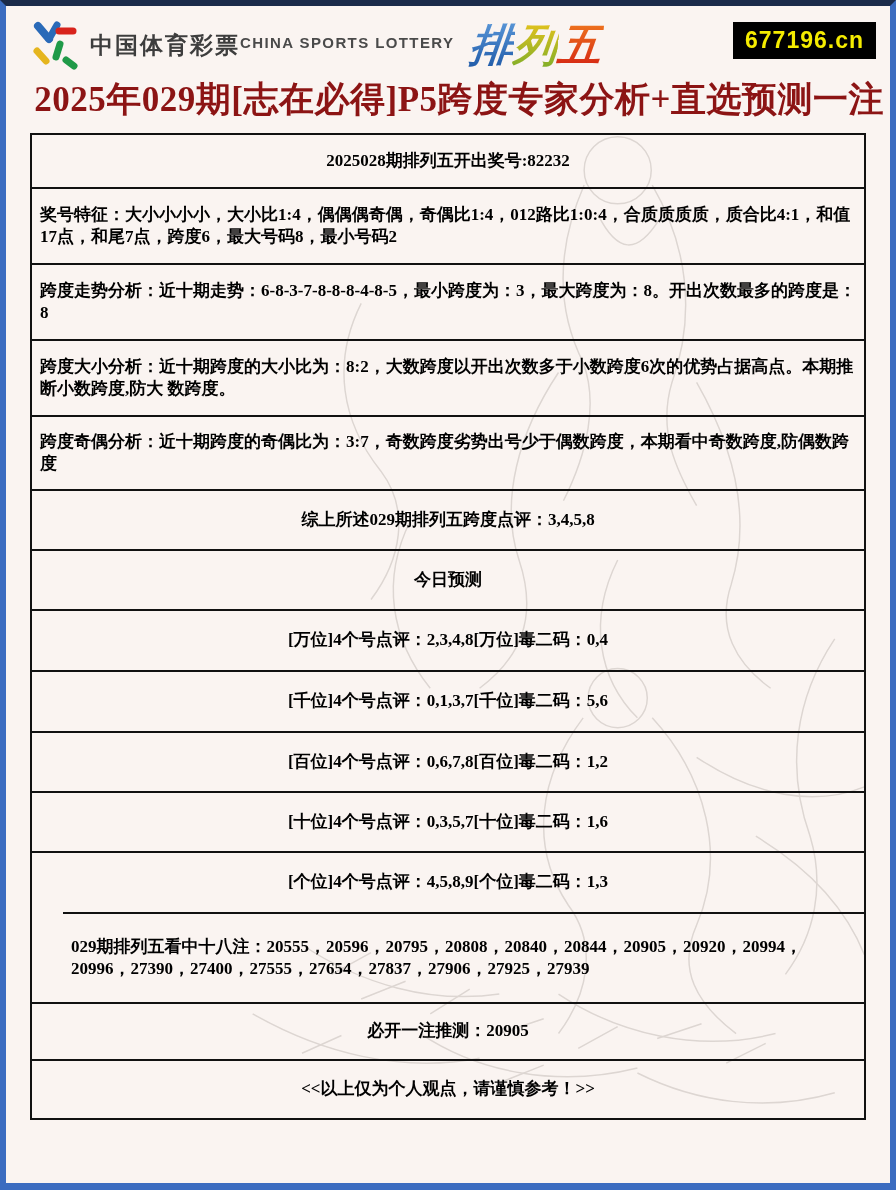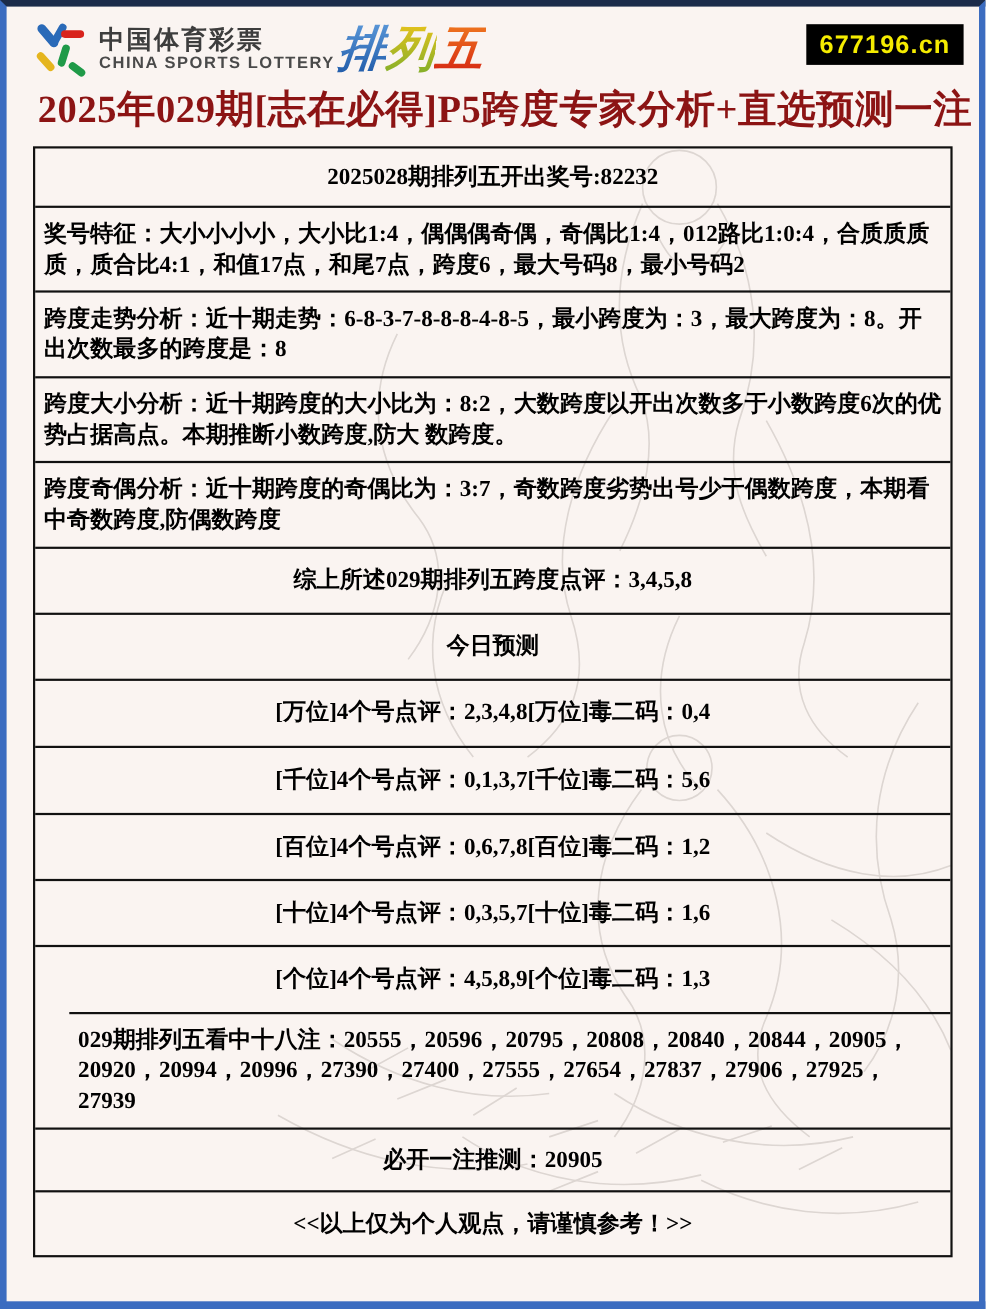--- a/index.html
+++ b/index.html
@@ -19,21 +19,21 @@
   .bg-art {
     position:absolute; top:0; left:0; width:100%; height:100%;
     z-index:0; pointer-events:none;
   }
   .content { position:relative; z-index:1; }
 
   
   .header { position:relative; height:64px; padding:14px 12px 0 20px; display:flex; align-items:flex-start; }
   .logo { display:flex; align-items:center; }
   .logo-mark { width:58px; height:50px; margin-right:6px; }
-  .logo-text { display:flex; flex-direction:column; line-height:1.05; margin-right:4px; }
+  .logo-text { display:flex; flex-direction:row; line-height:1.05; margin-right:16px; }
   .logo-cn { font-family:"Liberation Sans","DejaVu Sans",sans-serif; font-weight:bold; font-size:23px; color:#3d3d3d; letter-spacing:2px; }
   .logo-en { font-family:"Liberation Sans","DejaVu Sans",sans-serif; font-weight:bold; font-size:15px; color:#4a4a4a; letter-spacing:1.4px; margin-top:2px; }
   .game-name { font-style:italic; font-weight:bold; font-size:44px; line-height:48px; transform:skewX(-6deg); font-family:"Liberation Sans","DejaVu Sans",sans-serif; }
   .game-char { background-clip:text; -webkit-background-clip:text; color:transparent; }
   .gc-pai { background-image:linear-gradient(180deg,#5a97d8 0%,#1f5aa8 100%); }
   .gc-lie { background-image:linear-gradient(180deg,#e9c31c 0%,#7fae2a 100%); }
   .gc-wu  { background-image:linear-gradient(180deg,#f07a1f 0%,#d42313 100%); }
   .site-badge {
     position:absolute; top:16px; right:14px;
     background:#000000; color:#f5ec00;
@@ -47,21 +47,21 @@
     text-align:right; color:#8c1414; font-weight:bold;
     font-size:35px; letter-spacing:0.5px;
     padding:6px 6px 10px 23px; white-space:nowrap;
   }
 
   
   .info-table { margin:0 24px; border:2px solid #111; }
   .row {
     border-top:2px solid #111;
     display:flex; align-items:center;
-    font-weight:bold; font-size:21px; line-height:1.32; color:#000;
+    font-weight:bold; font-size:17px; line-height:1.32; color:#000;
   }
   .row:first-child { border-top:none; }
   .row.center { justify-content:center; text-align:center; padding:0 10px; }
   .row.left { justify-content:flex-start; text-align:left; padding:10px 8px; }
   .h52{min-height:52px;} .h57{min-height:57px;} .h59{min-height:59px;}
   .h60{min-height:60px;} .h61{min-height:61px;}
   .h74{min-height:74px;} .h76{min-height:76px;}
   .h90{min-height:90px;margin-left:31px;}
 </style>
 </head>

